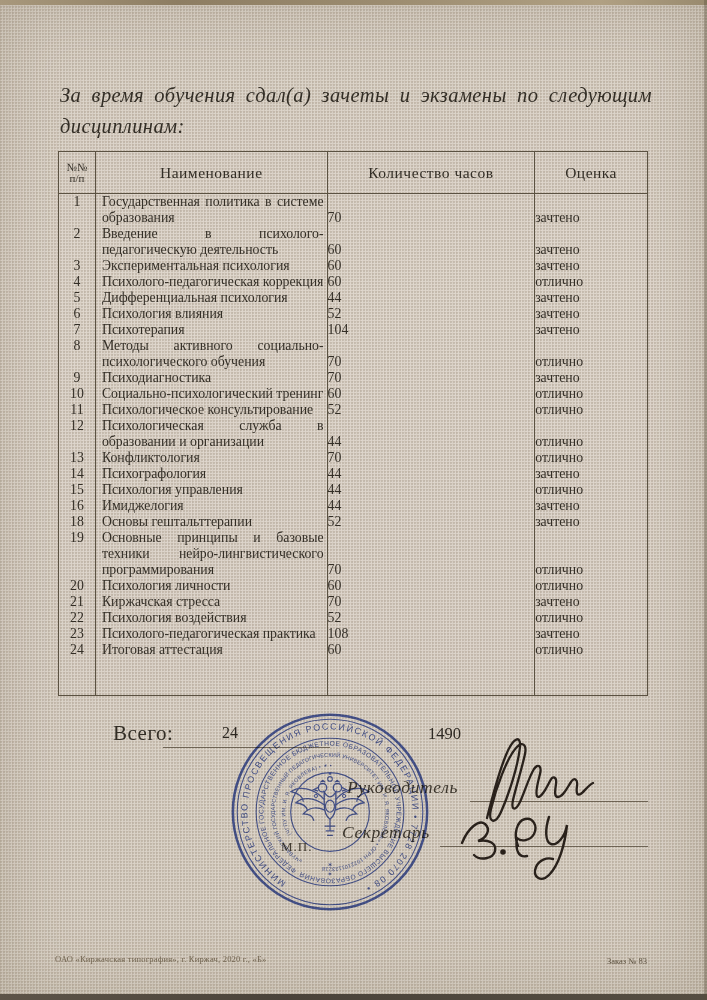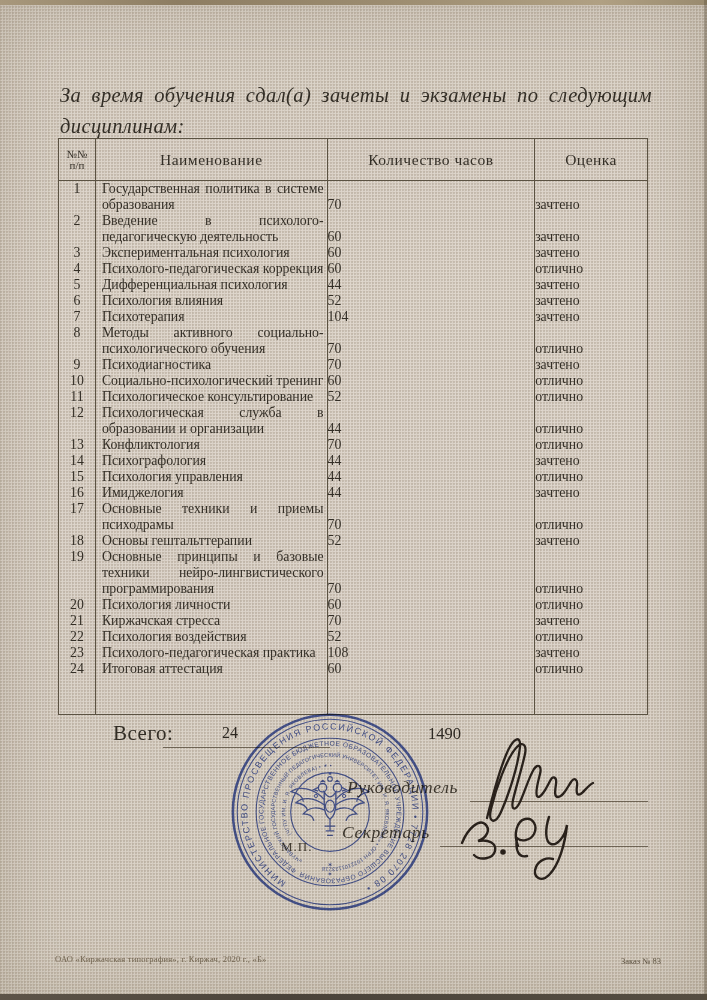--- a/index.html
+++ b/index.html
@@ -34,21 +34,21 @@
     background:linear-gradient(90deg,#5d5448,#4a433a 40%,#554d41);}
   .edge-right{position:absolute;top:0;bottom:0;right:0;width:3px;background:rgba(90,76,56,.35);}
 
   .heading{
     position:absolute;left:60px;top:80px;width:592px;
     font-size:20.5px;line-height:31px;letter-spacing:.4px;color:var(--ink);
     text-align:justify;text-align-last:left;font-style:italic;
   }
 
   table.marks{
-    position:absolute;left:58px;top:138px;width:590px;
+    position:absolute;left:58px;top:151px;width:590px;
     border-collapse:collapse;color:var(--ink);
     font-size:13.8px;
   }
   table.marks, table.marks th, table.marks td{border-color:var(--line);}
   table.marks{border:1.6px solid var(--line);}
   th,td{border-left:1px solid var(--line);}
   th:first-child,td:first-child{border-left:none;}
   thead th{
     border-bottom:1px solid var(--line);
     height:42px;font-weight:normal;font-size:15.5px;letter-spacing:.5px;
@@ -79,21 +79,21 @@
   .stamp{
     position:absolute;left:228px;top:710px;width:204px;height:204px;
     color:var(--stamp);opacity:.88;mix-blend-mode:multiply;
   }
   .stamp svg{width:100%;height:100%;}
 
   .signatures{position:absolute;left:430px;top:715px;width:240px;height:175px;pointer-events:none;}
   .signatures svg{width:100%;height:100%;}
 
   .footer-left{position:absolute;left:55px;top:954px;font-size:8.5px;color:var(--faded);letter-spacing:.2px;}
-  .footer-right{position:absolute;left:607px;top:956px;font-size:8.5px;color:#5d5240;margin-left:14px;}
+  .footer-right{position:absolute;left:607px;top:956px;font-size:8.5px;color:#5d5240;}
 </style>
 </head>
 <body>
 
 <div class="page">
   <div class="texture"></div>
   <div class="edge-top"></div>
 
   <div class="heading">За время обучения сдал(а) зачеты и экзамены по следующим дисциплинам:</div>
 
@@ -201,26 +201,20 @@
           <td class="num">15</td>
           <td class="name">Психология управления</td>
           <td class="hours">44</td>
           <td class="grade">отлично</td>
         </tr>
       <tr>
           <td class="num">16</td>
           <td class="name">Имиджелогия</td>
           <td class="hours">44</td>
           <td class="grade">зачтено</td>
-        </tr>
-      <tr>
-          <td class="num">17</td>
-          <td class="name">Основные техники и приемы психодрамы</td>
-          <td class="hours">70</td>
-          <td class="grade">отлично</td>
         </tr>
       <tr>
           <td class="num">18</td>
           <td class="name">Основы гештальттерапии</td>
           <td class="hours">52</td>
           <td class="grade">зачтено</td>
         </tr>
       <tr>
           <td class="num">19</td>
           <td class="name">Основные принципы и базовые техники нейро-лингвистического программирования</td>

